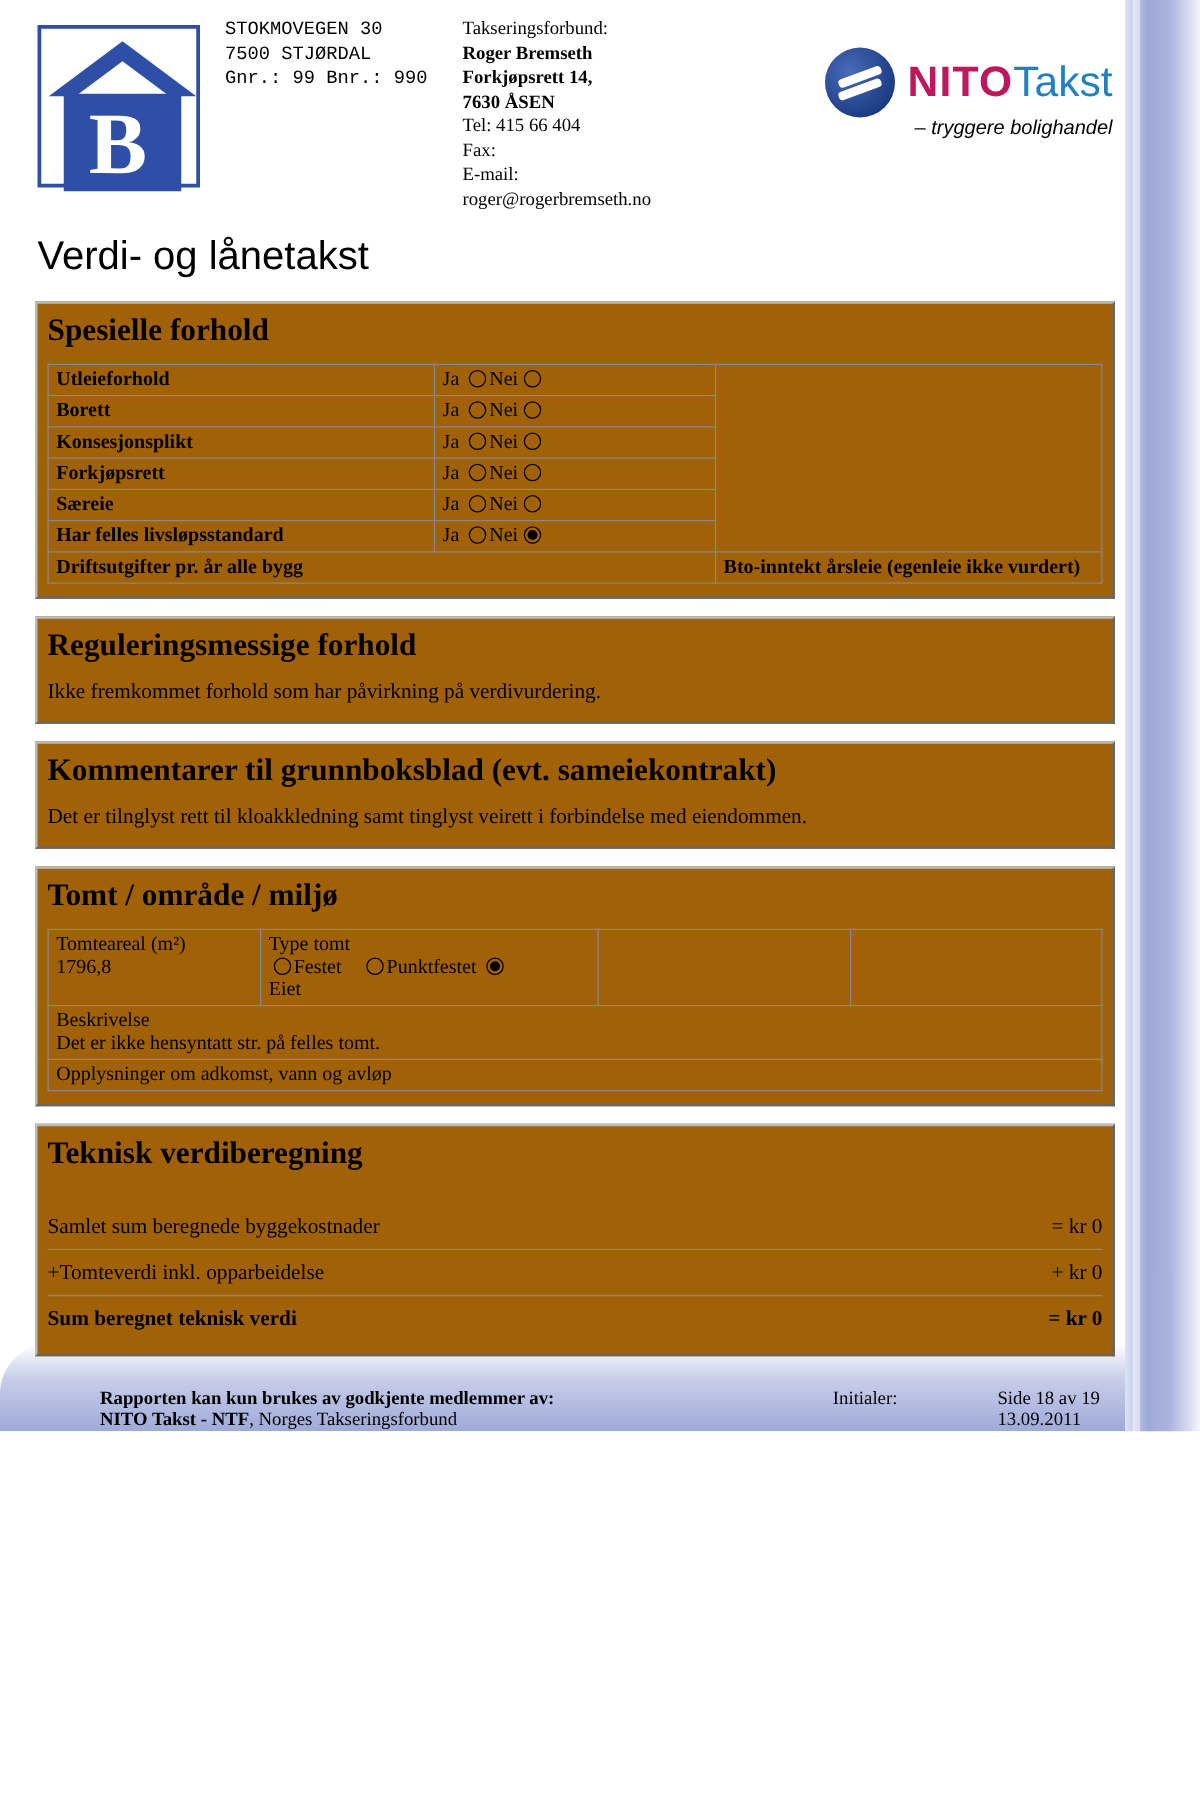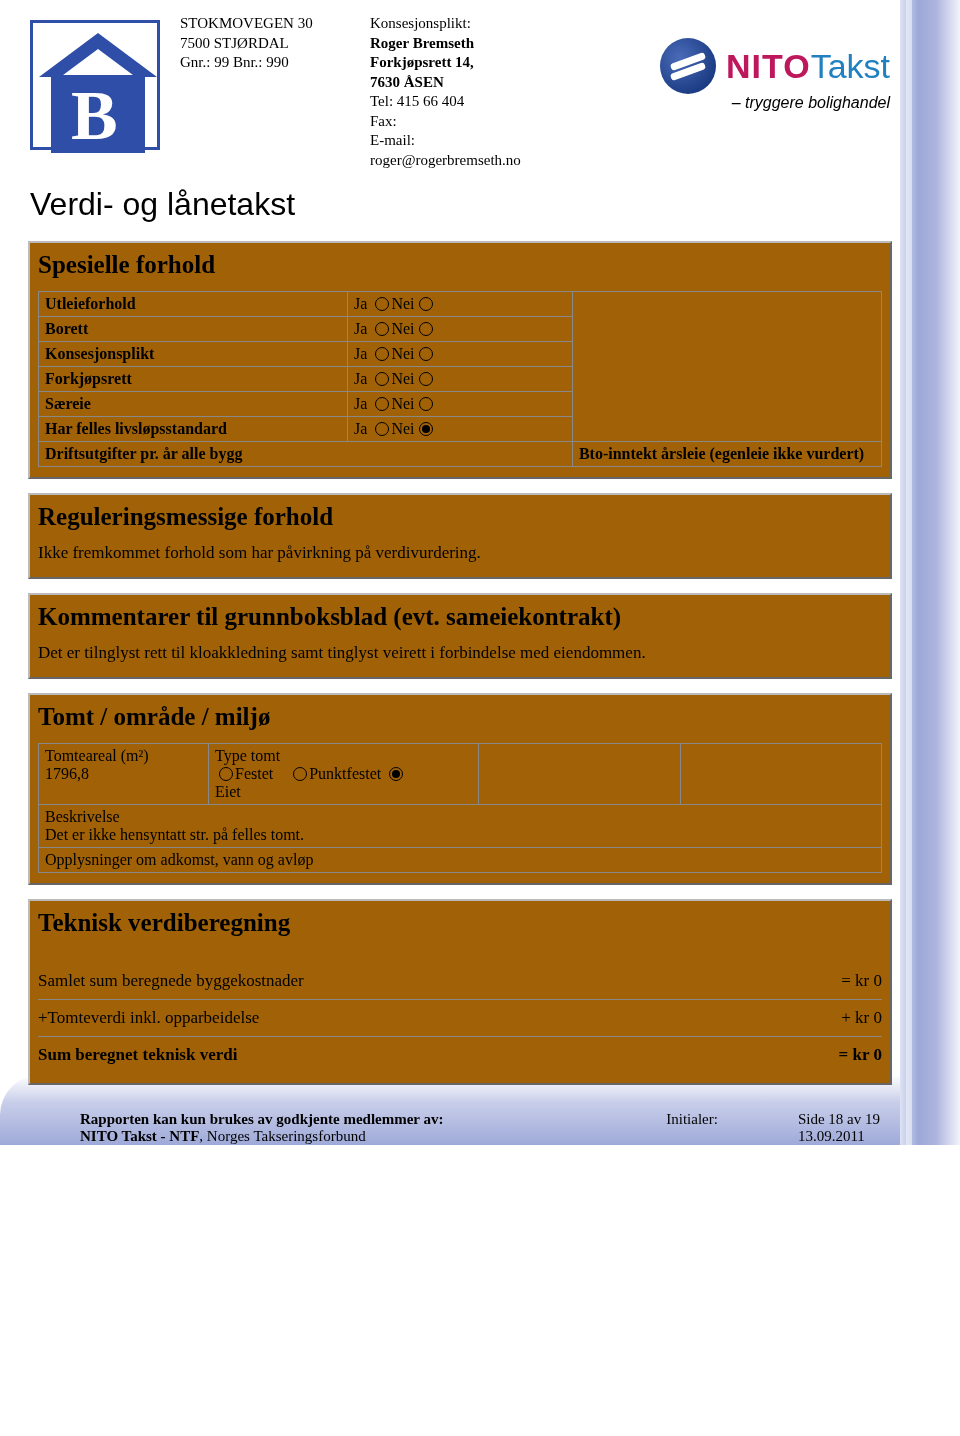--- a/index.html
+++ b/index.html
@@ -159,27 +159,27 @@
 
 <div class="page">
 
   <div class="header">
     <div class="logo-box">
       <div class="roof"></div>
       <div class="roof-inner"></div>
       <div class="wall"></div>
       <div class="letter">B</div>
     </div>
-    <div class="hdr-col" style="min-width:170px; padding-top:4px;">
+    <div class="hdr-col" style="min-width:170px; padding-top:4px;font-family:Liberation Mono, monospace;">
       <div>STOKMOVEGEN 30</div>
       <div>7500 STJØRDAL</div>
       <div>Gnr.: 99 Bnr.: 990</div>
     </div>
     <div class="hdr-col" style="padding-top:4px;">
-      <div>Konsesjonsplikt:</div>
+      <div>Takseringsforbund:</div>
       <div class="b">Roger Bremseth</div>
       <div class="b">Forkjøpsrett 14,</div>
       <div class="b">7630 ÅSEN</div>
       <div>Tel: 415 66 404</div>
       <div>Fax:</div>
       <div>E-mail:</div>
       <div>roger@rogerbremseth.no</div>
     </div>
     <div class="nito-logo">
       <div class="row1">

